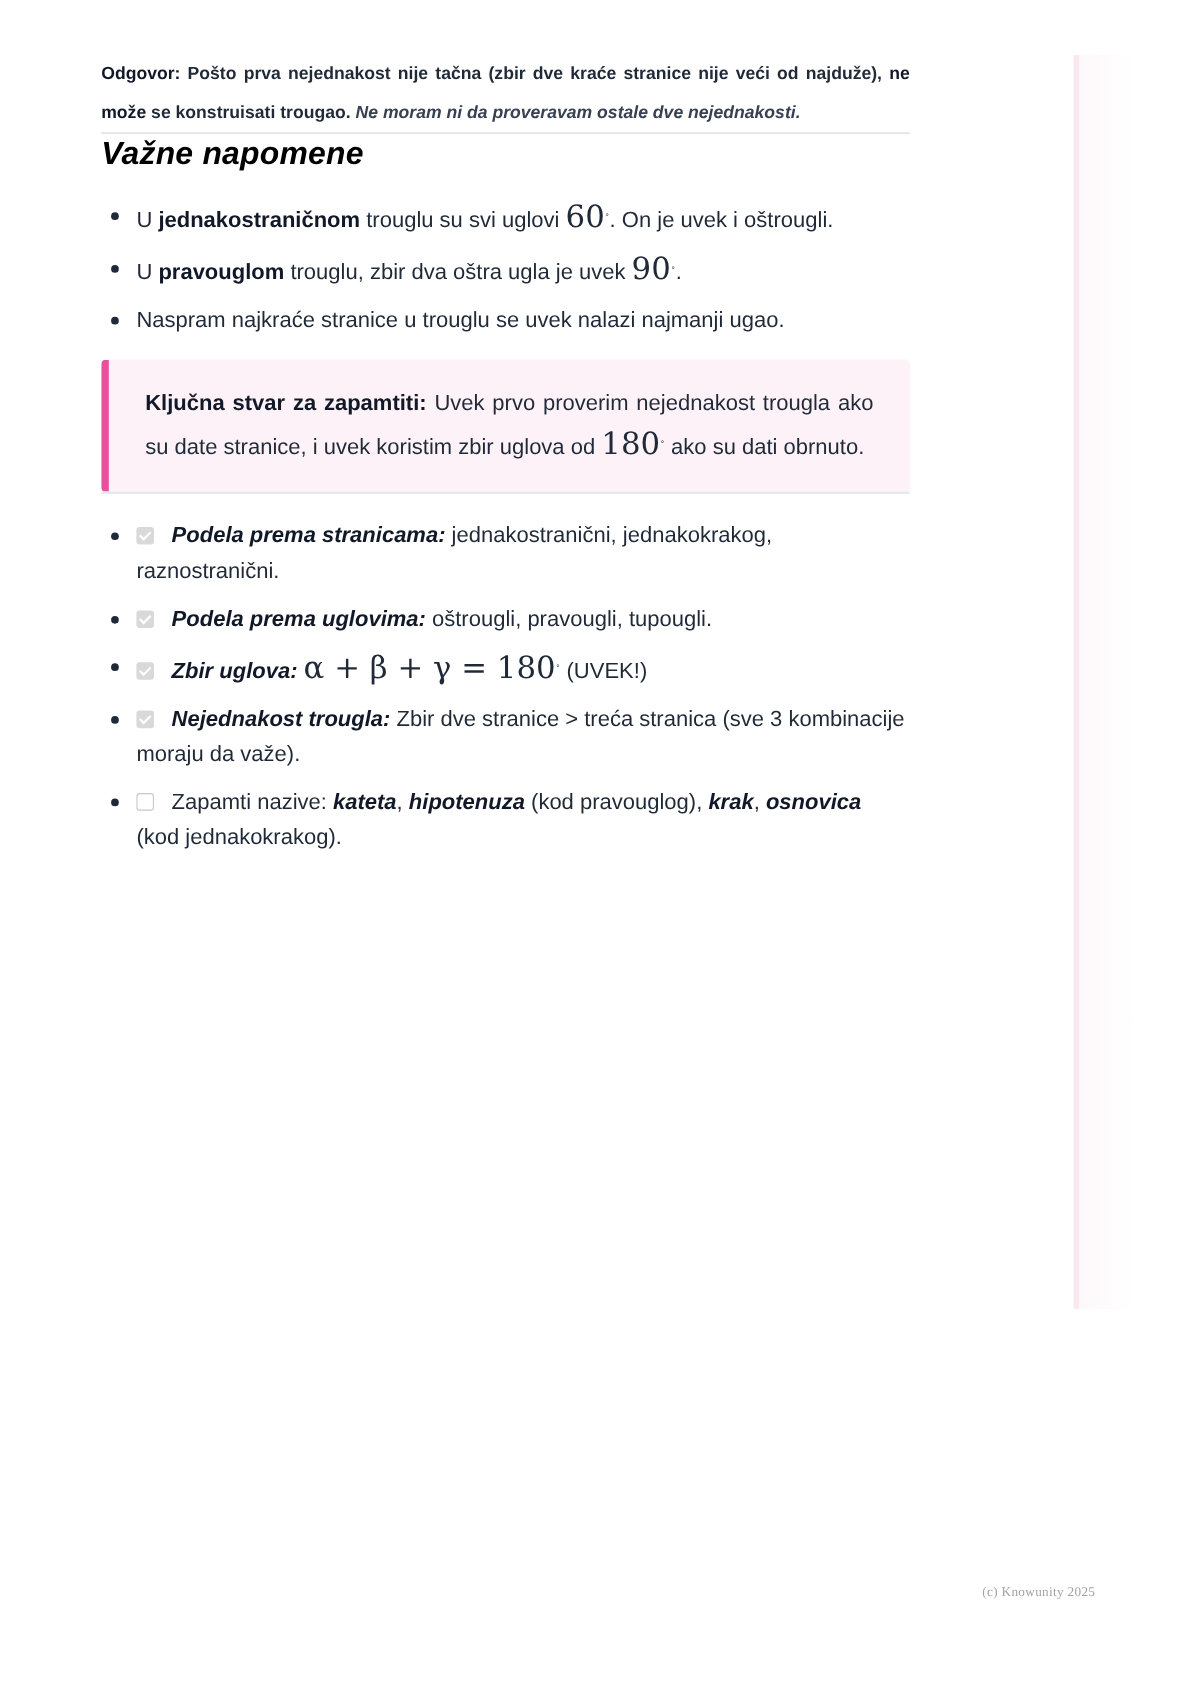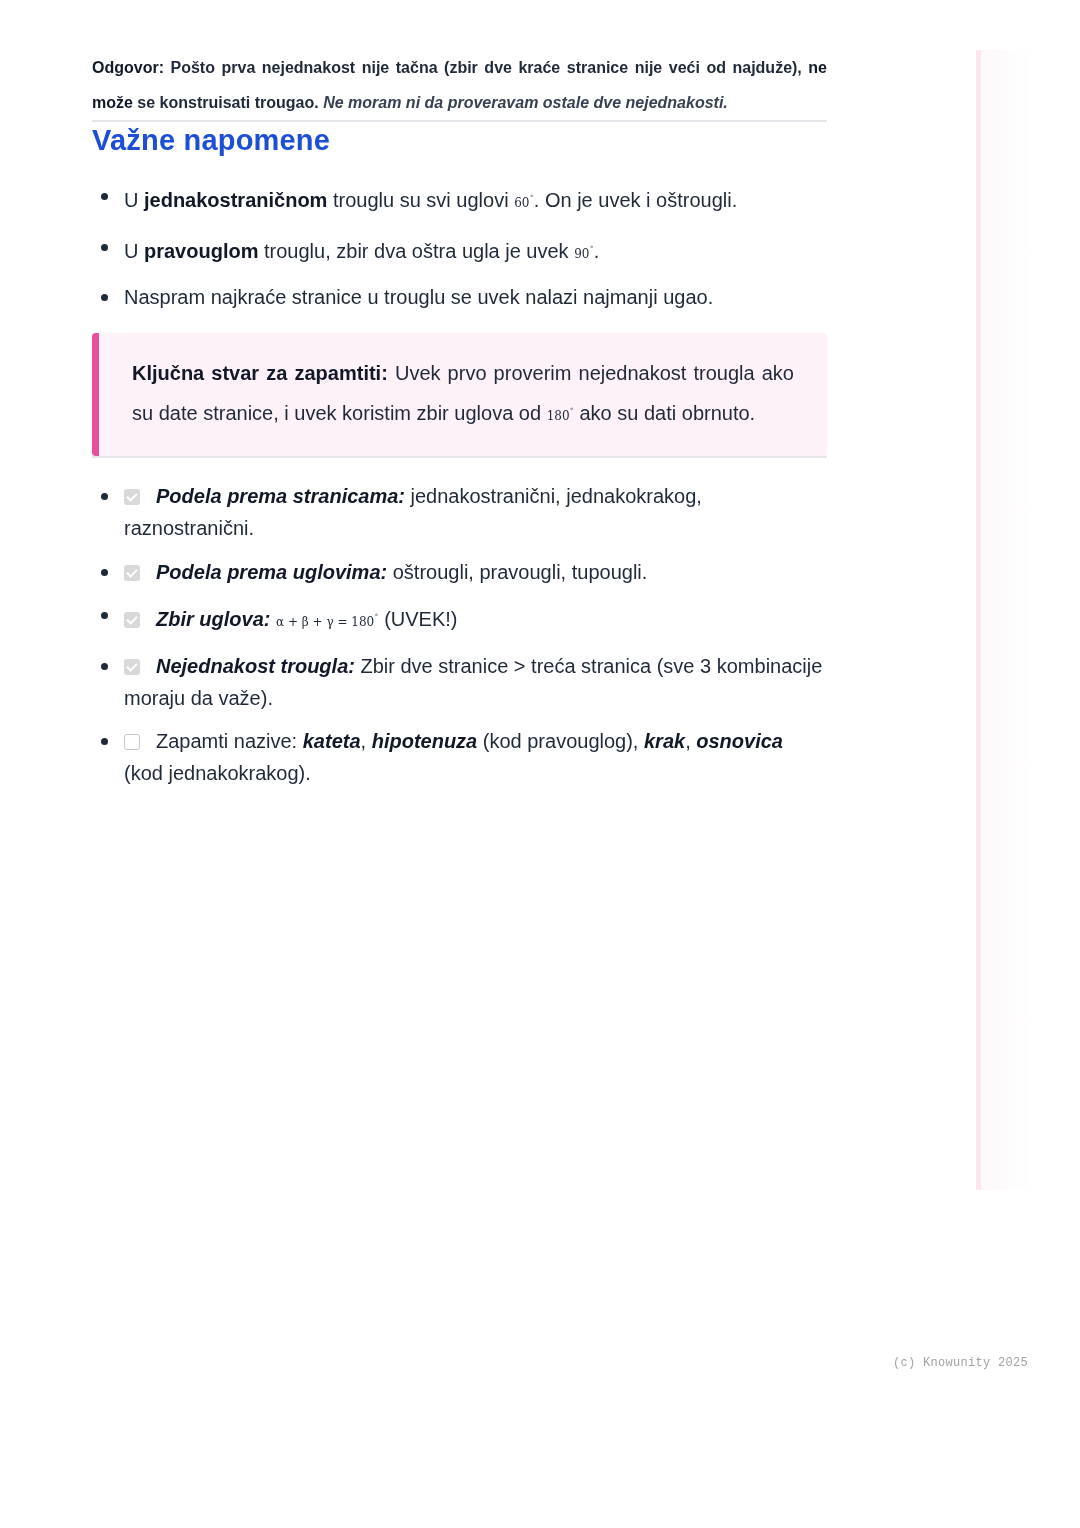--- a/index.html
+++ b/index.html
@@ -14,35 +14,36 @@
   p.answer {
     margin: 0; font-size: 16px; line-height: 35px; text-align: justify; color: #1f2937; font-weight: bold;
   }
   p.answer b { color: #111827; }
   p.answer i { color: #374151; }
   hr.divider {
     border: none; border-top: 2px solid #e5e7eb; margin: 0; height: 0;
   }
   .hr1 { margin-top: 33px; }
   h2.section {
-    margin: 0; font-size: 29px; font-weight: bold; color: #1d4ed8;
+    margin: 0; font-size: 29px; font-weight: bold; color: #000000;
     letter-spacing: 0.2px;
+    font-style: italic;
   }
   .h2a { margin-top: 35px; line-height: 36px; }
   ul.notes { list-style: none; margin: 22px 0 0 0; padding: 0; }
   ul.notes li {
     position: relative; padding-left: 32px; font-size: 20px; line-height: 32px;
     margin-bottom: 11.5px; color: #1f2937;
   }
   ul.notes li::before {
     content: ""; position: absolute; left: 9px; top: 13px; width: 7px; height: 7px;
     border-radius: 50%; background: #1f2937;
   }
   ul.notes li b { color: #111827; }
-  .math { font-family: "DejaVu Serif", "Liberation Serif", serif; font-size: 12px; }
+  .math { font-family: "DejaVu Serif", "Liberation Serif", serif; font-size: 28px; }
   .deg { font-size: 7px; vertical-align: 9px; }
   .callout {
     margin-top: 20px; background: #fdf2f8; border-left: 7px solid #e84f9c;
     border-radius: 4px; padding: 23px 33px 22px 33px;
     box-shadow: 0 1px 3px rgba(0,0,0,0.04);
   }
   .callout p { margin: 0; font-size: 20px; line-height: 35px; text-align: justify; color: #1f2937; }
   .callout b { color: #111827; }
   .hr2 { margin-top: 33px; }
   .h2b { margin-top: 35px; line-height: 36px; }
@@ -69,22 +70,22 @@
   .cb.unchecked { background: #ffffff; border: 1px solid #c8c8c8; }
   .side-strip {
     position: absolute; left: 976px; top: 50px; width: 56px; height: 1140px;
     background: linear-gradient(to right, #fdf7fa, #ffffff);
   }
   .side-strip::before {
     content: ""; position: absolute; left: 0; top: 0; width: 5px; height: 100%;
     background: #fbe8ef;
   }
   .footer {
-    position: absolute; left: 893px; top: 1356px; font-size: 12px; color: #a3a3a3;
-    font-family: Liberation Mono, monospace; letter-spacing: 0.3px;
+    position: absolute; left: 893px; top: 1440px; font-size: 12px; color: #a3a3a3;
+    font-family: Liberation Serif, serif; letter-spacing: 0.3px;
   }
 </style>
 </head>
 <body>
 
 <div class="side-strip"></div>
 
 <div class="content">
 
   <p class="answer">

